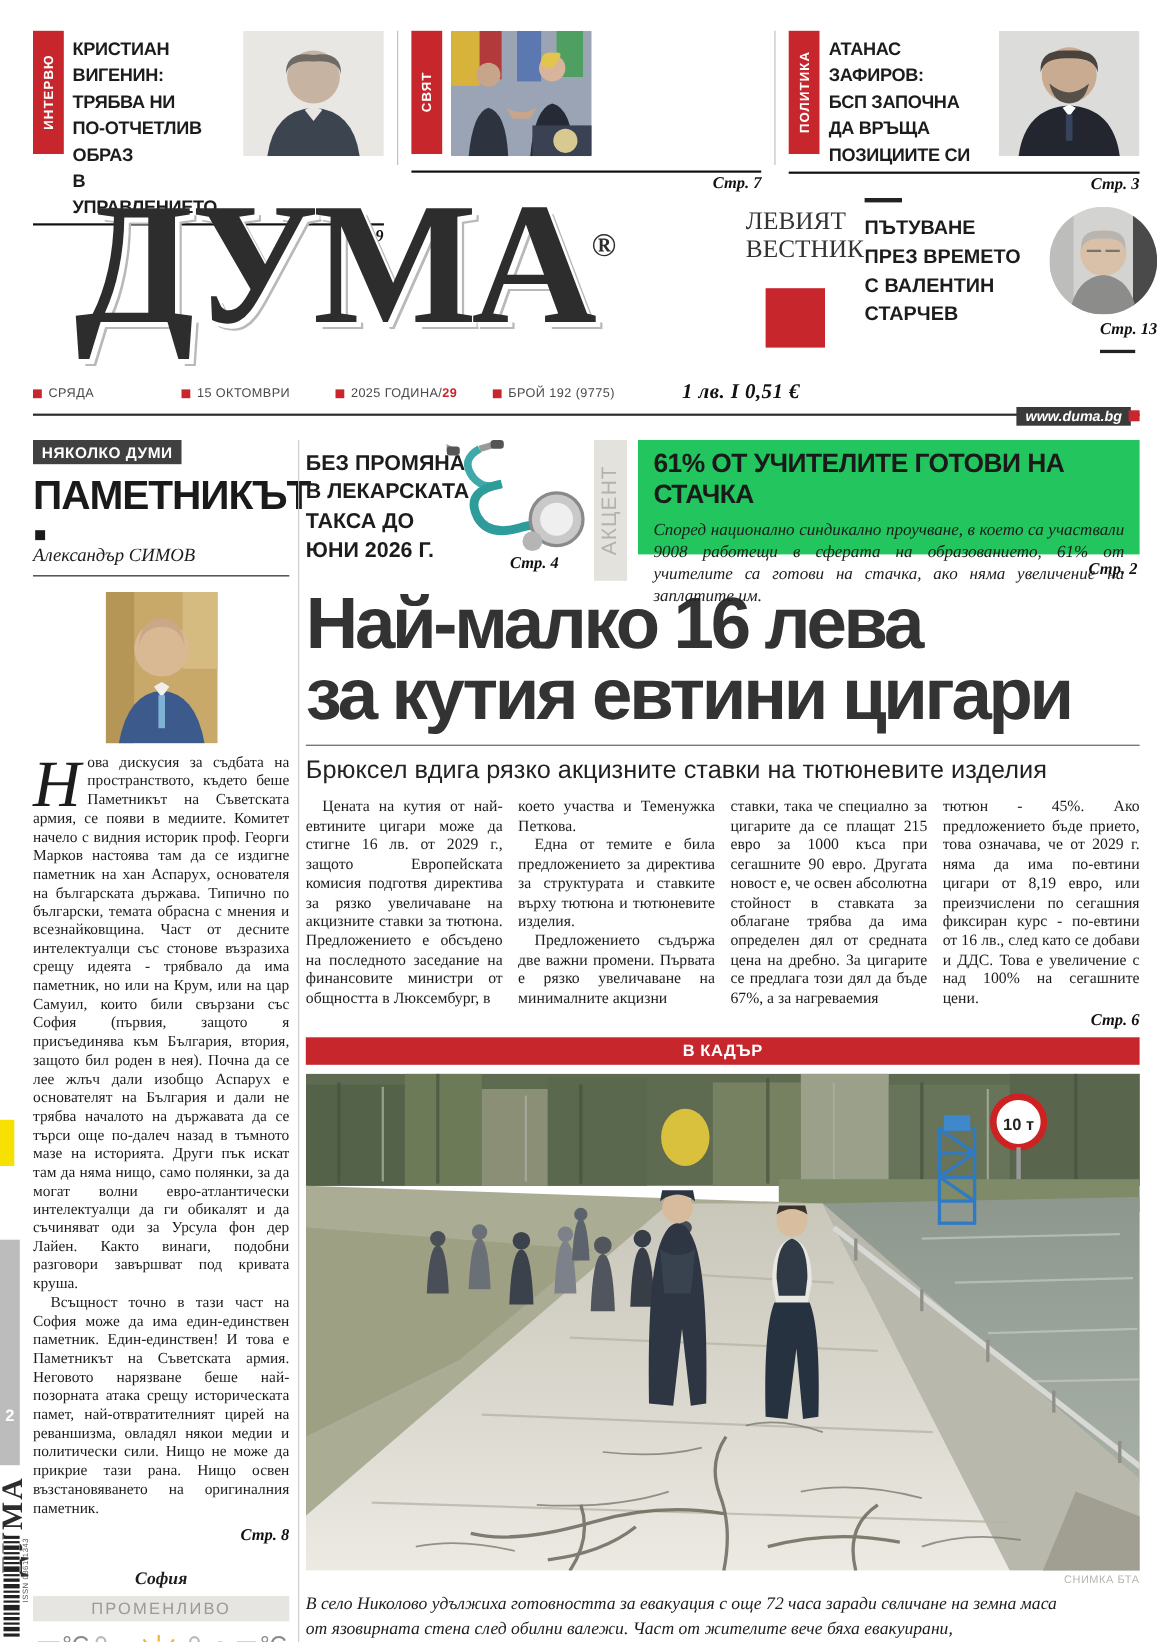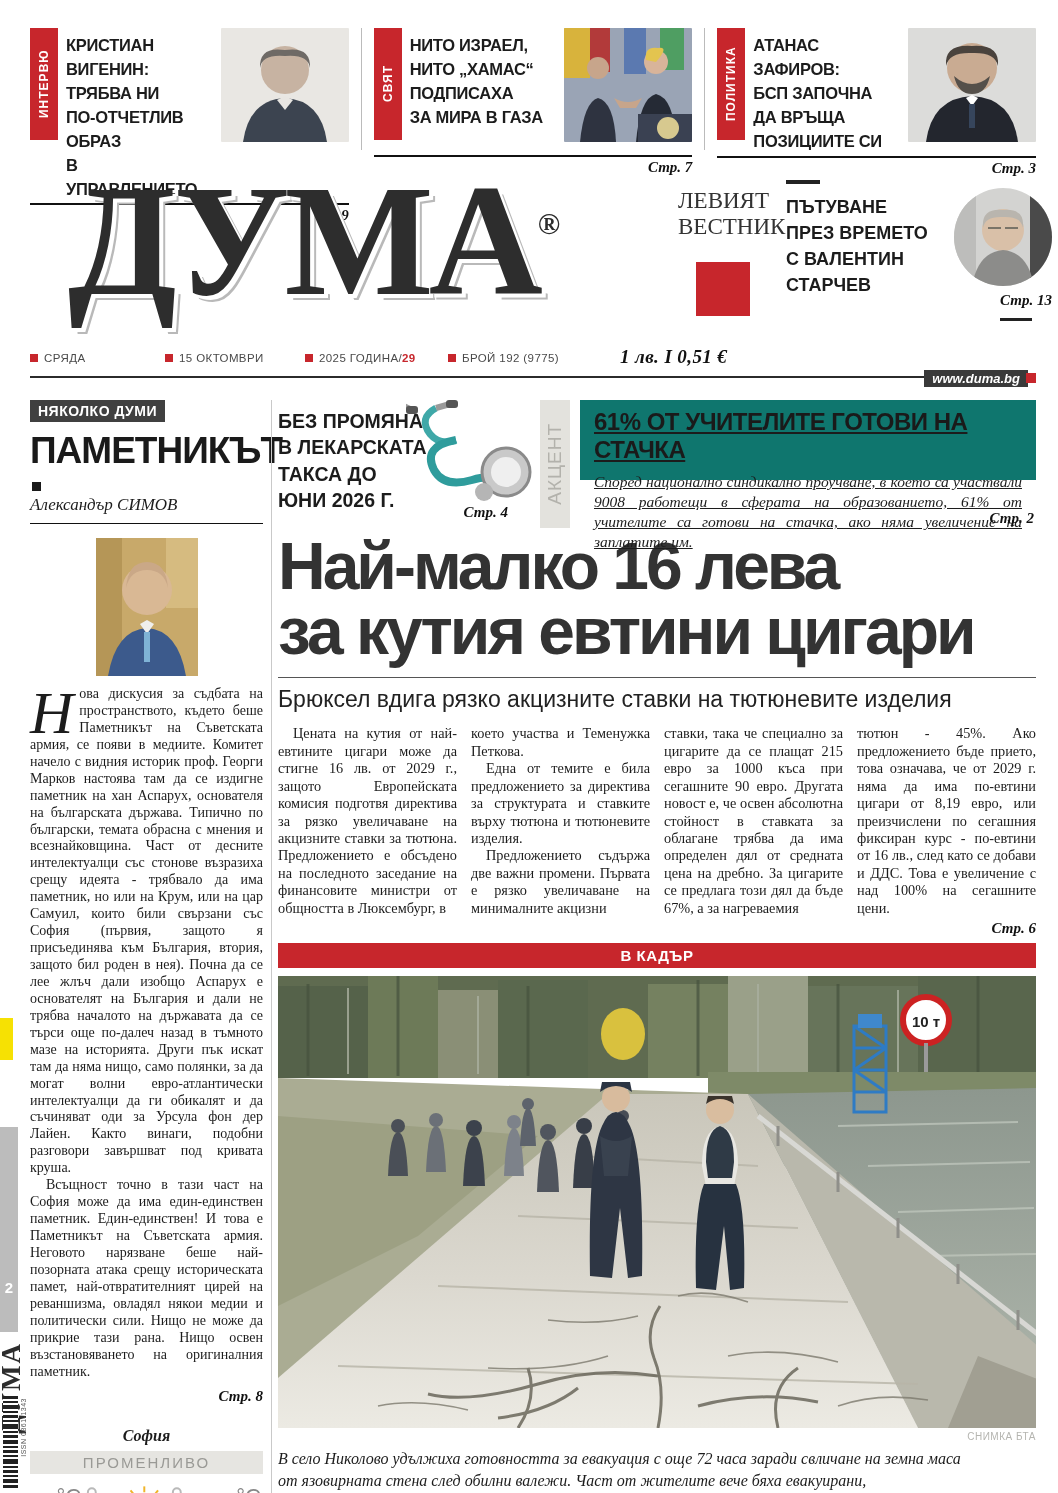--- a/index.html
+++ b/index.html
@@ -94,21 +94,21 @@
   .health { width:262px; flex:none; position:relative; }
   .health-title { font-family:"Liberation Sans",sans-serif; font-weight:bold; font-size:19.5px;
                   line-height:1.35; white-space:pre-line; padding-top:8px; }
   .health-art { position:absolute; left:128px; top:0; }
   .health-page { position:absolute; left:150px; top:104px; width:80px; }
   .akcent { width:30px; flex:none; background:#e3e2dd; margin-right:10px;
             display:flex; align-items:center; justify-content:center; }
   .akcent span { writing-mode:vertical-rl; transform:rotate(180deg); color:#b3b2ac;
                  font-family:"Liberation Sans",sans-serif; font-size:19px; letter-spacing:1px; }
   .strike-wrap { flex:1; position:relative; }
-  .strike { background:#0f766e; padding:8px 14px 10px; height:80px;text-decoration:underline; }
+  .strike { background:#22c55e; padding:8px 14px 10px; height:104px; }
   .strike-title { font-family:"Liberation Sans",sans-serif; font-weight:bold; font-size:24px;
                   letter-spacing:-0.5px; color:#1a1a1a; }
   .strike-text { font-style:italic; font-size:15.5px; line-height:1.3; margin-top:8px; text-align:justify; }
   .strike-page { position:absolute; right:2px; top:110px; }
 
   
   .headline { font-family:"Liberation Sans",sans-serif; font-weight:bold; font-size:66px;
               line-height:0.98; letter-spacing:-3px; color:#333; white-space:pre-line;
               margin-top:6px; }
   .subtitle { font-family:"Liberation Sans",sans-serif; font-size:23px; color:#222;
@@ -202,24 +202,20 @@
         </div>
         <div class="t-rule"></div>
         <div class="pageref t-page">Стр. 9</div>
       </div>
 
       <div class="tsep"></div>
 
       <div class="teaser">
         <div class="t-main">
           <div class="vlabel">СВЯТ</div>
-          <div class="t-head">НИТО ИЗРАЕЛ,
-НИТО „ХАМАС“
-ПОДПИСАХА
-ЗА МИРА В ГАЗА</div>
           <div class="t-photo">
             <svg width="128" height="114" viewBox="0 0 128 114">
               <rect width="128" height="114" fill="#9aa4b5"></rect>
               <rect x="0" y="0" width="26" height="50" fill="#d8b33c"></rect>
               <rect x="26" y="0" width="20" height="44" fill="#b23a3a"></rect>
               <rect x="60" y="0" width="22" height="46" fill="#5b79b0"></rect>
               <rect x="96" y="0" width="24" height="42" fill="#4f9e62"></rect>
               <circle cx="34" cy="40" r="11" fill="#c7a58b"></circle>
               <path d="M16 114 q4 -40 18 -44 q16 4 18 44z" fill="#2e3340"></path>
               <circle cx="92" cy="34" r="12" fill="#d8b49a"></circle>

